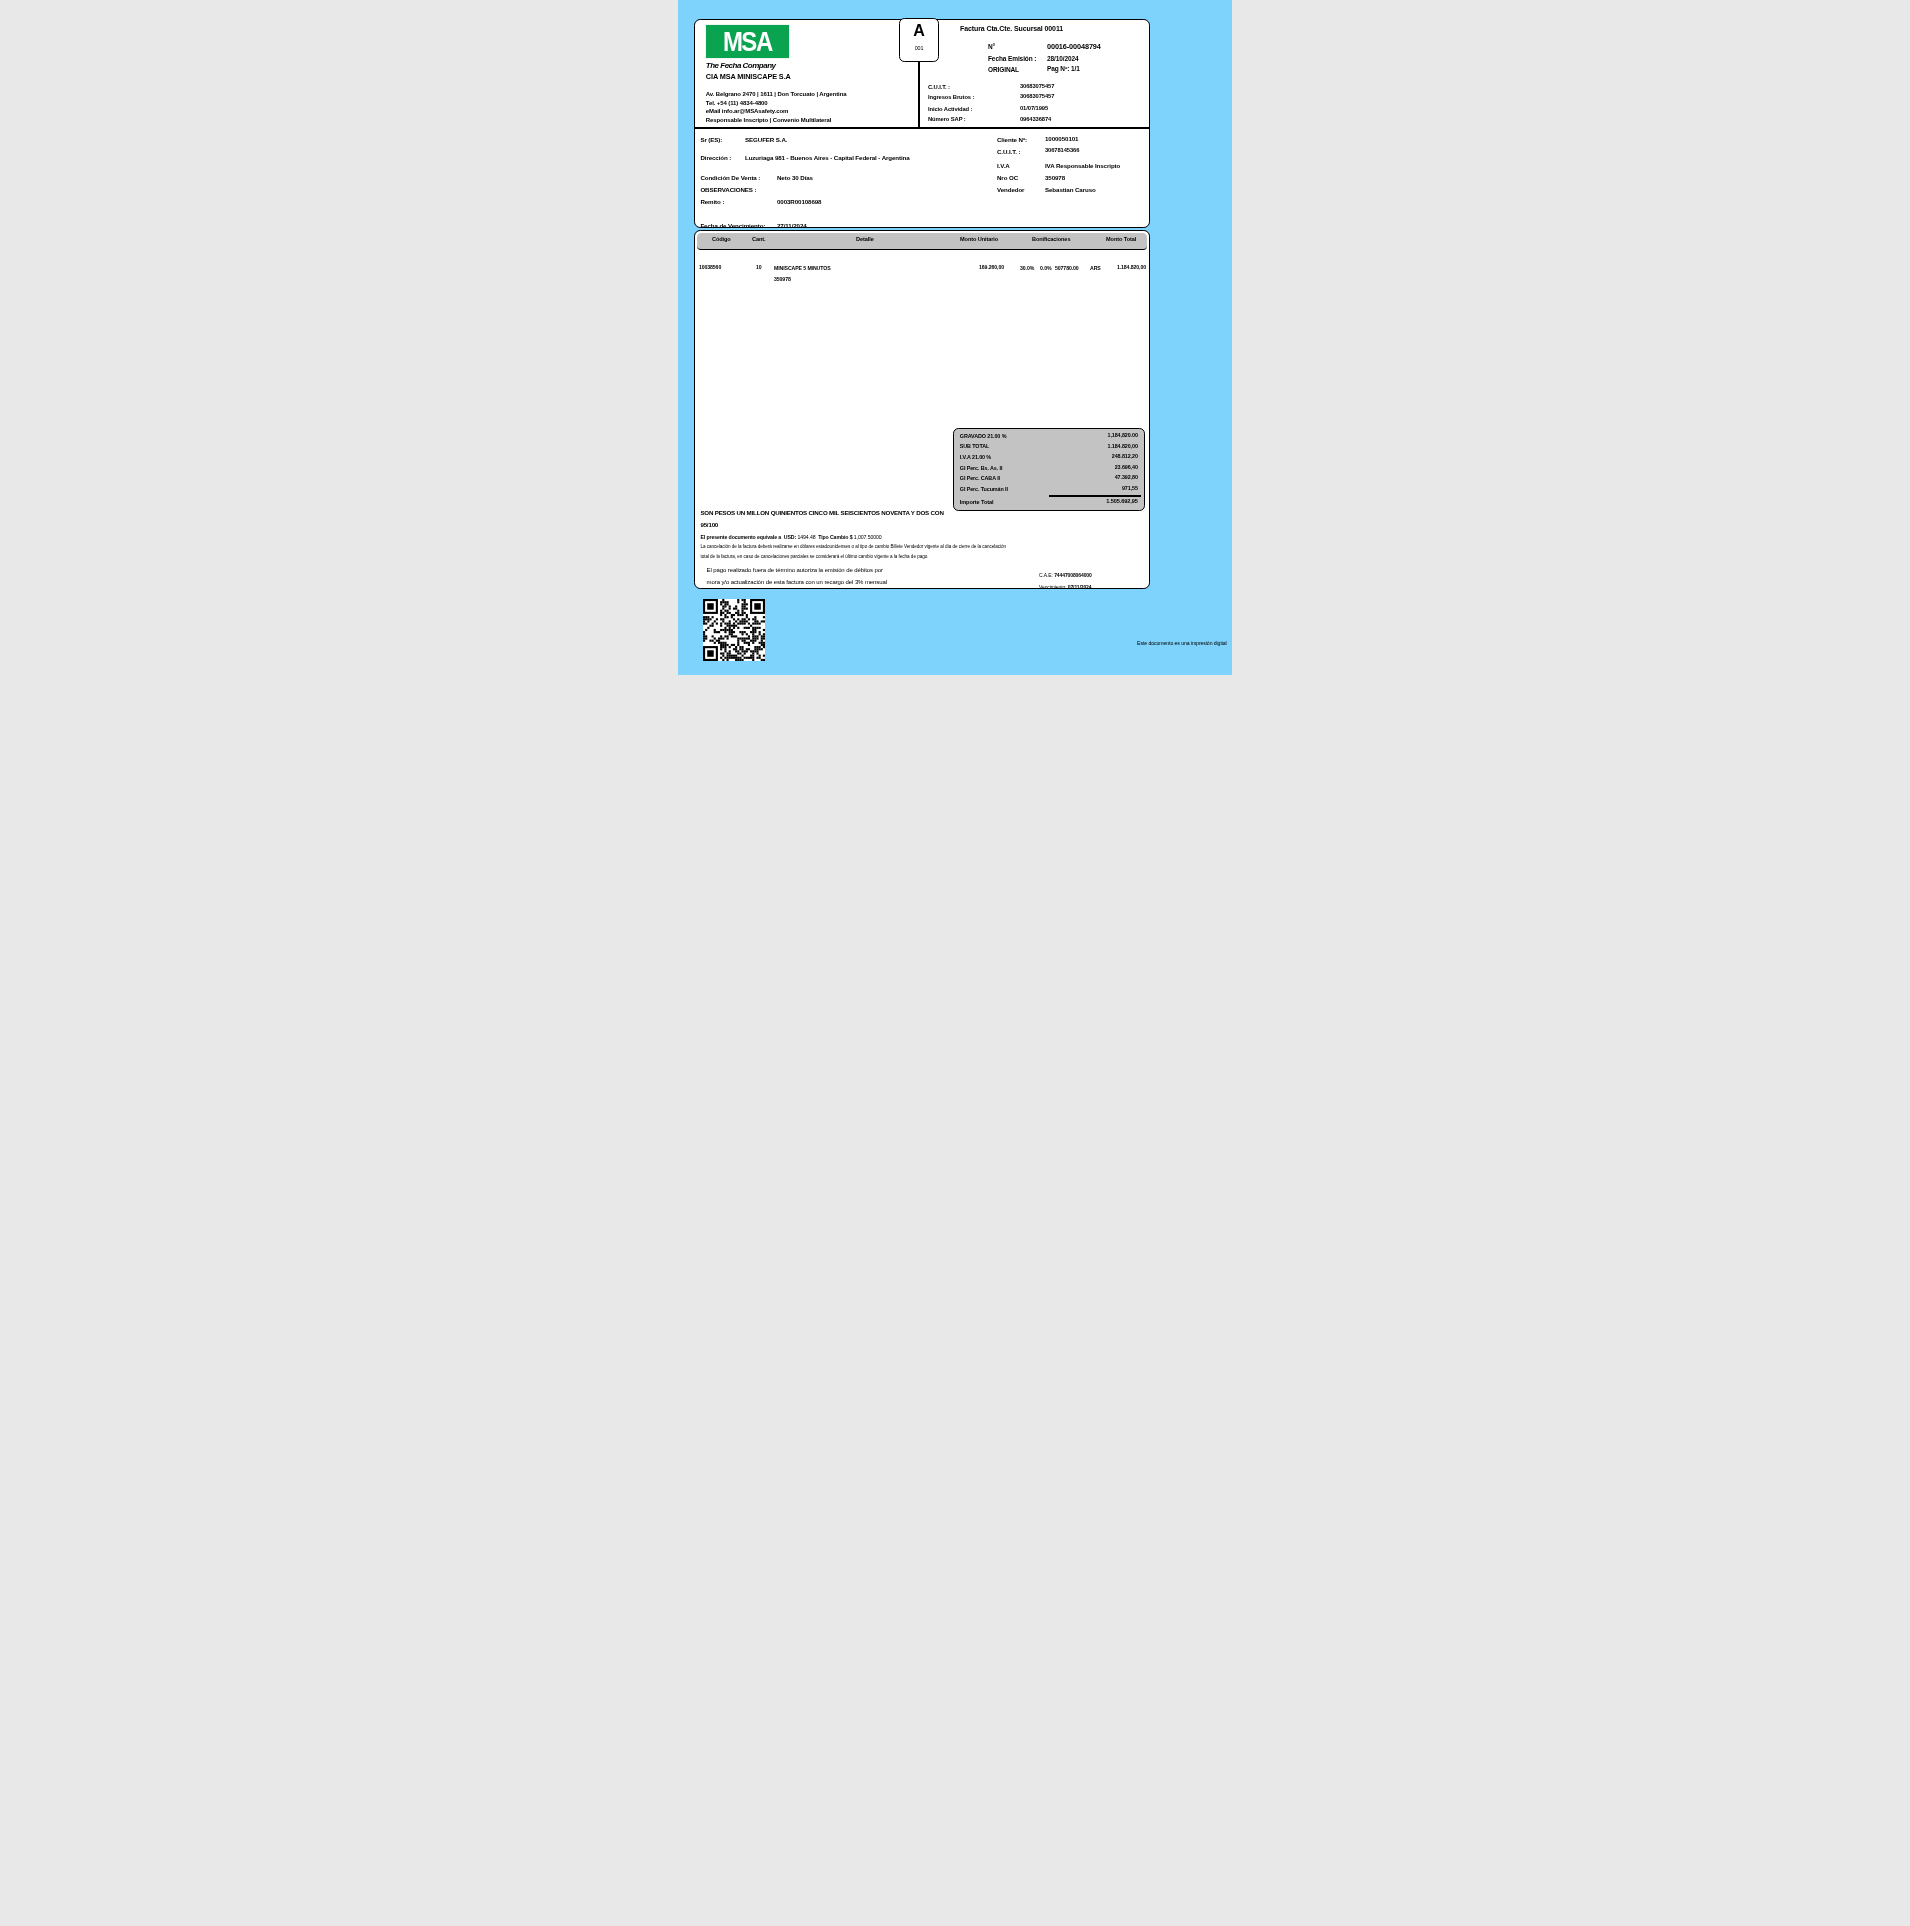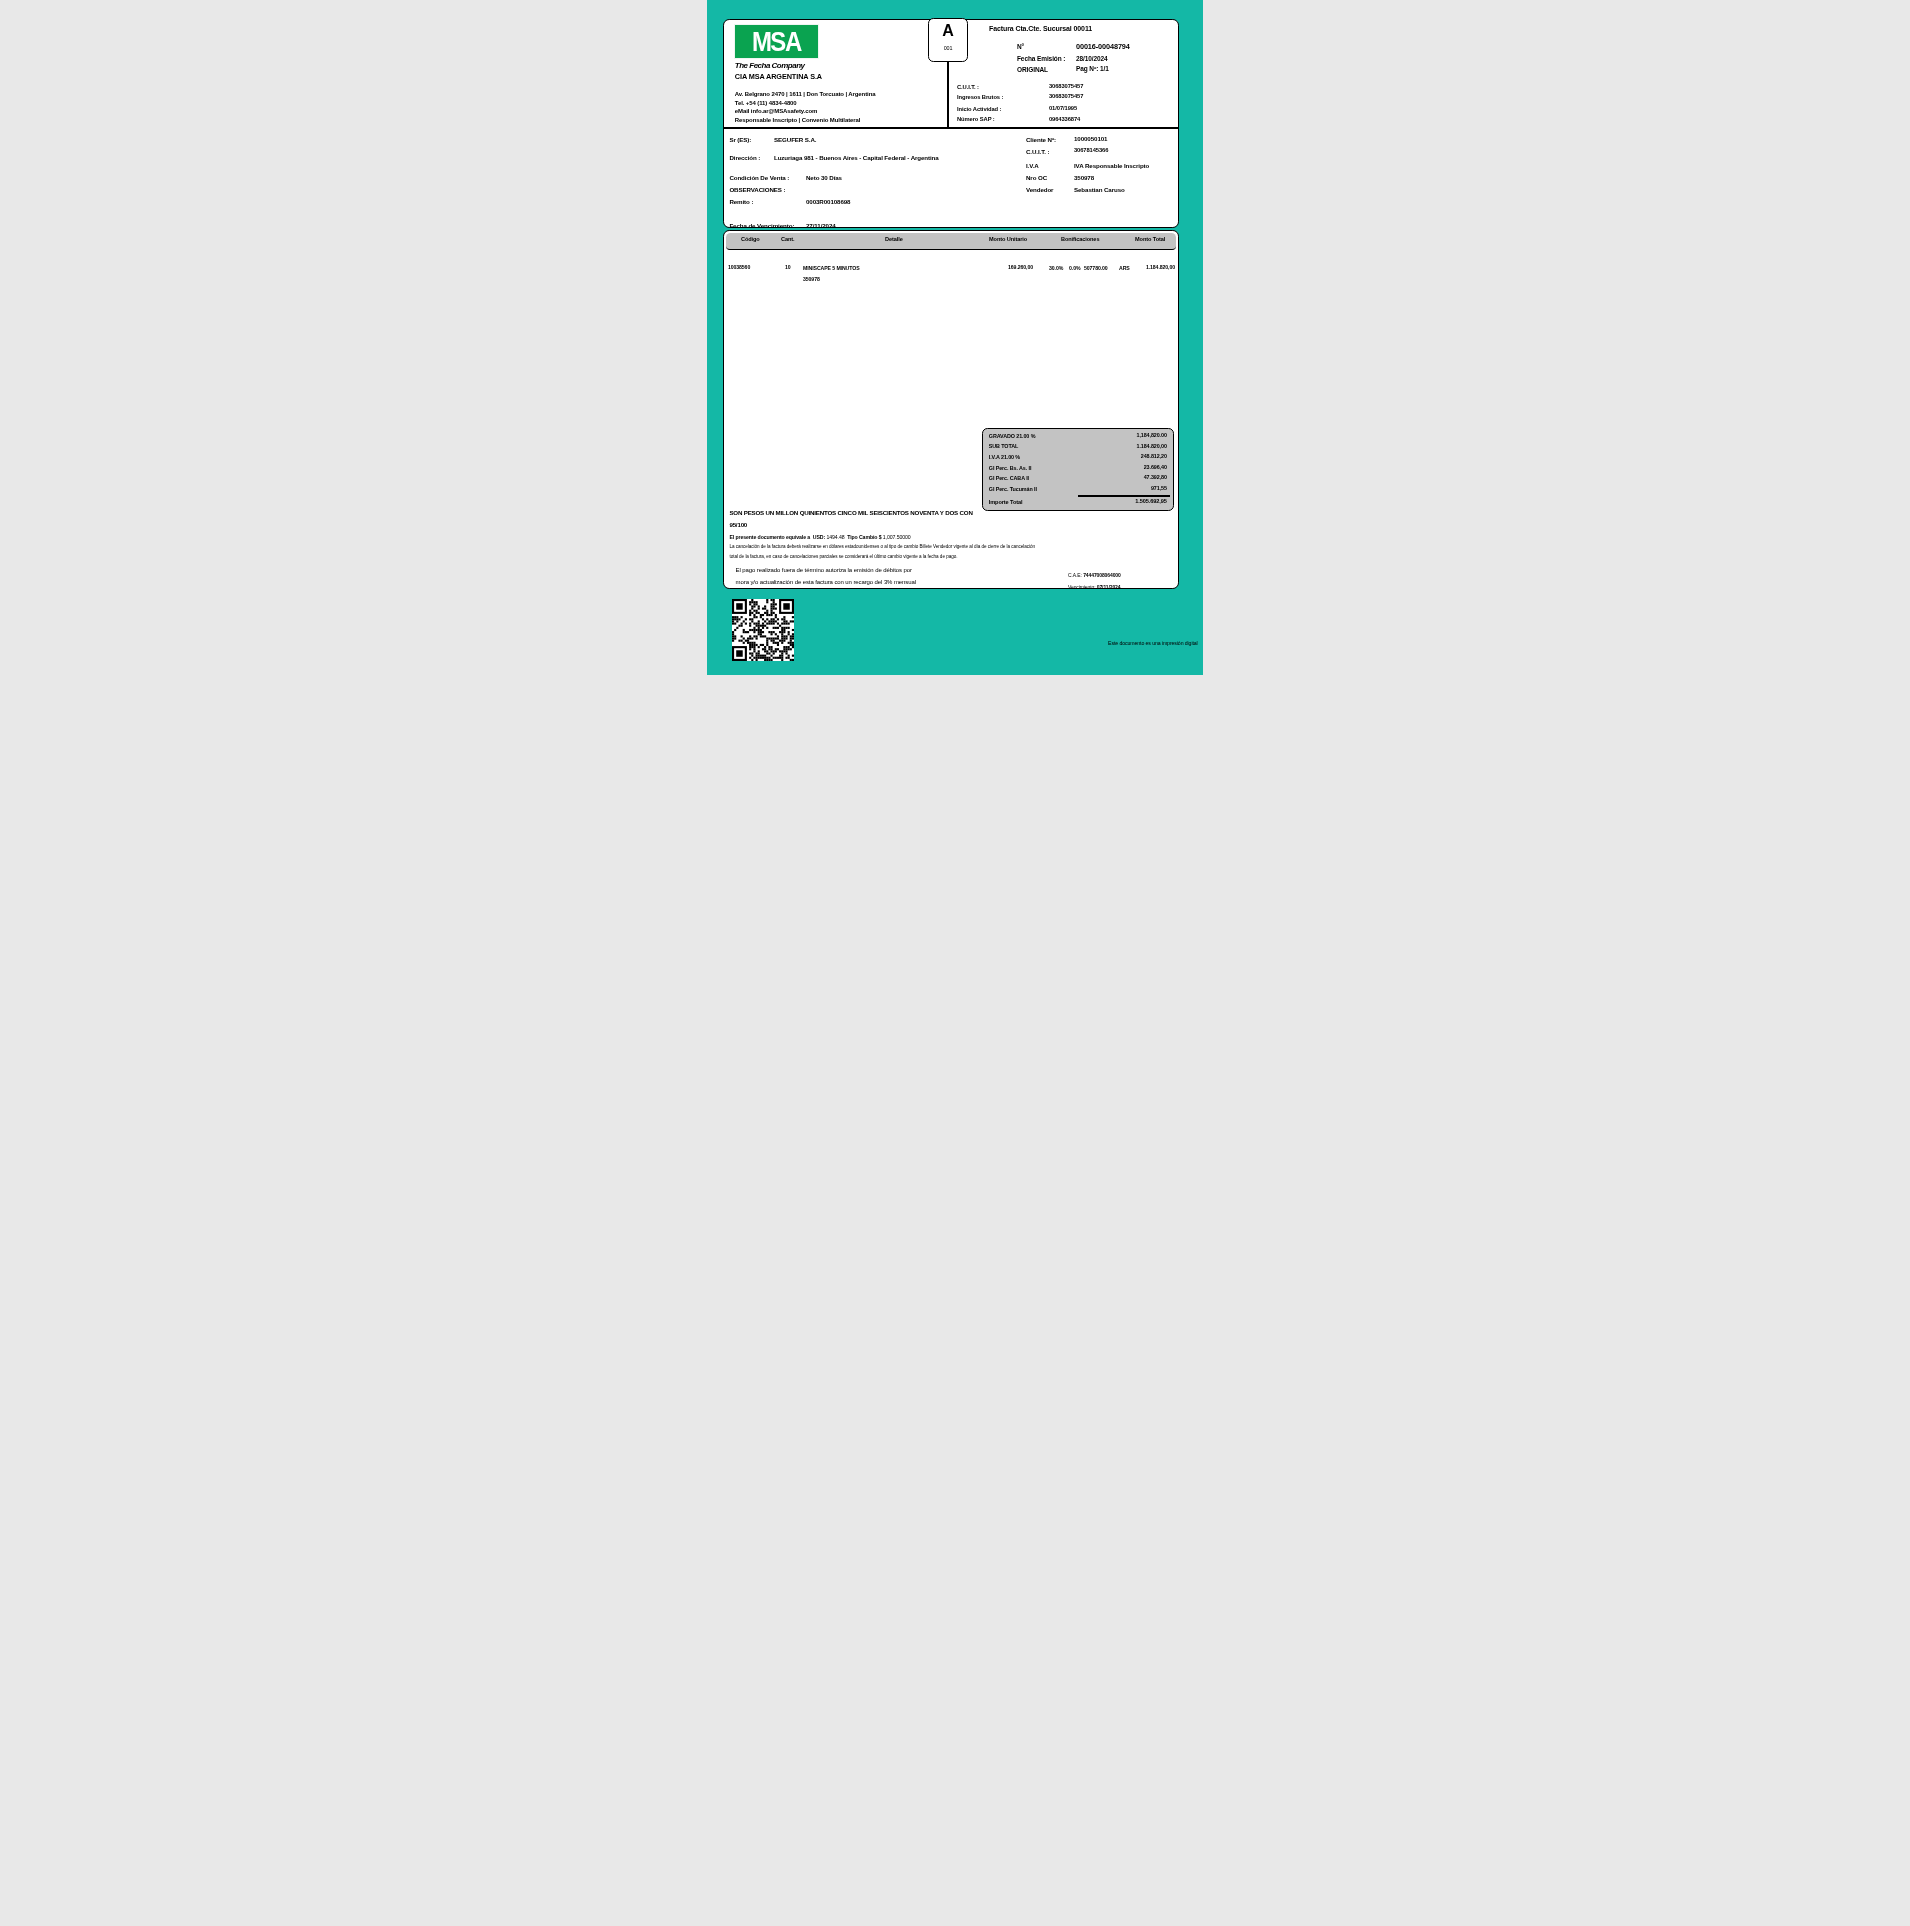--- a/index.html
+++ b/index.html
@@ -1,18 +1,18 @@
 <!DOCTYPE html>
 <html style="font-size:6.2px"><head>
 <meta charset="utf-8">
 <style>
   * { margin:0; padding:0; box-sizing:border-box; }
   body { background:#e8e8e8; font-family:"Liberation Sans", sans-serif; color:#000; }
   .page {
-    position:relative; width:496px; height:675px; margin:0 auto; background:#14b8a6;
+    position:relative; width:554px; height:675px; margin:0 auto; background:#7dd3fc;
     letter-spacing:-0.1px;
   }
   .b { font-weight:bold; }
 
   
   .box-top {
     position:absolute; left:16px; top:19px; width:456px; height:209px;
     border:1.9px solid #000; border-radius:6.2px; background:#fff;
   }
   .logo-green {
@@ -84,21 +84,21 @@
 
 <div class="page">
 
   <div class="box-top">
 
     <div class="logo-green" style="background: rgb(10, 163, 80);">
       <span>MSA</span>
     </div>
     <div class="logo-tagline">The Fecha Company</div>
 
-    <div class="company-name">CIA MSA ARGENTINA S.A</div>
+    <div class="company-name">CIA MSA MINISCAPE S.A</div>
     <div class="comp-line" style="top:71px;">Av. Belgrano 2470 | 1611 | Don Torcuato | Argentina</div>
     <div class="comp-line" style="top:80px;">Tel. +54 (11) 4834-4800</div>
     <div class="comp-line" style="top:88px;">eMail info.ar@MSAsafety.com</div>
     <div class="comp-line" style="top:97px;">Responsable Inscripto | Convenio Multilateral</div>
 
     <div class="a-box">
       <div class="letter">A</div>
       <div class="code">001</div>
     </div>
     <div class="v-divider"></div>

